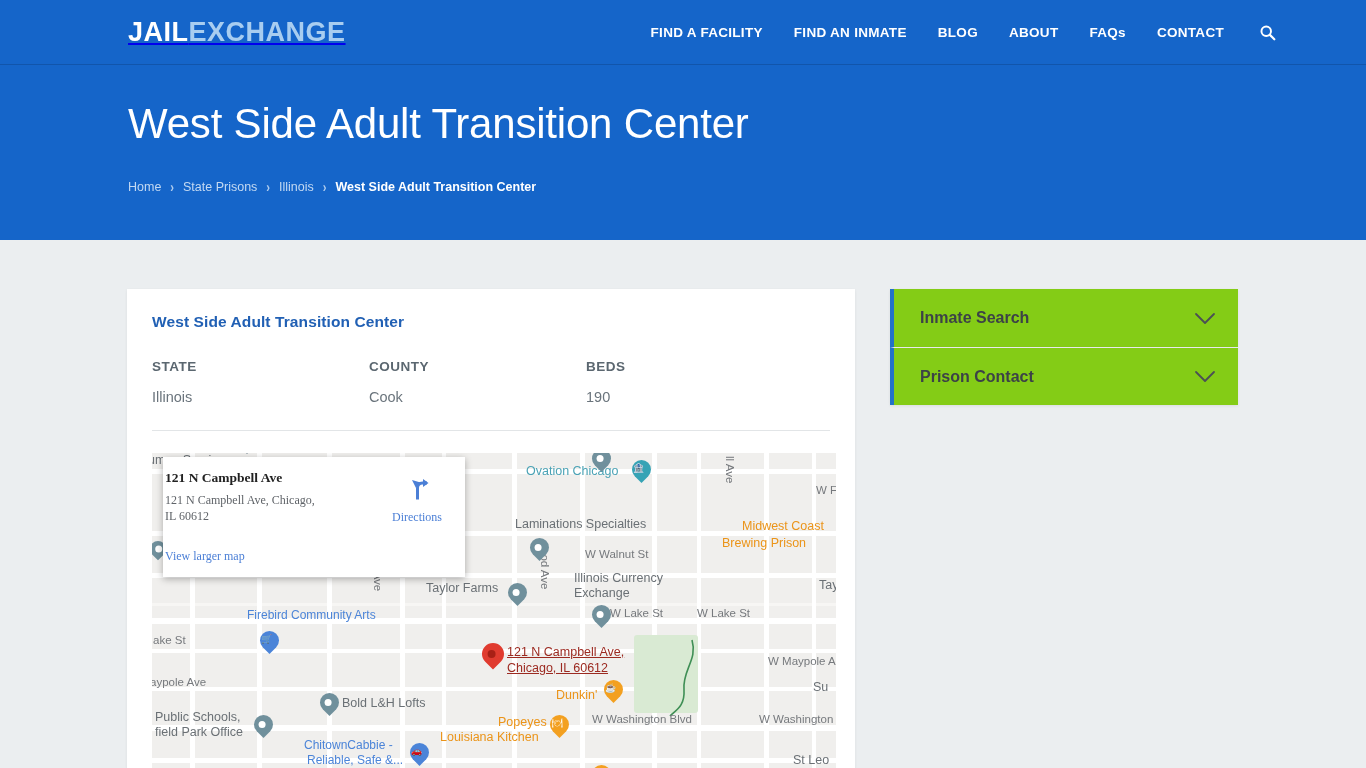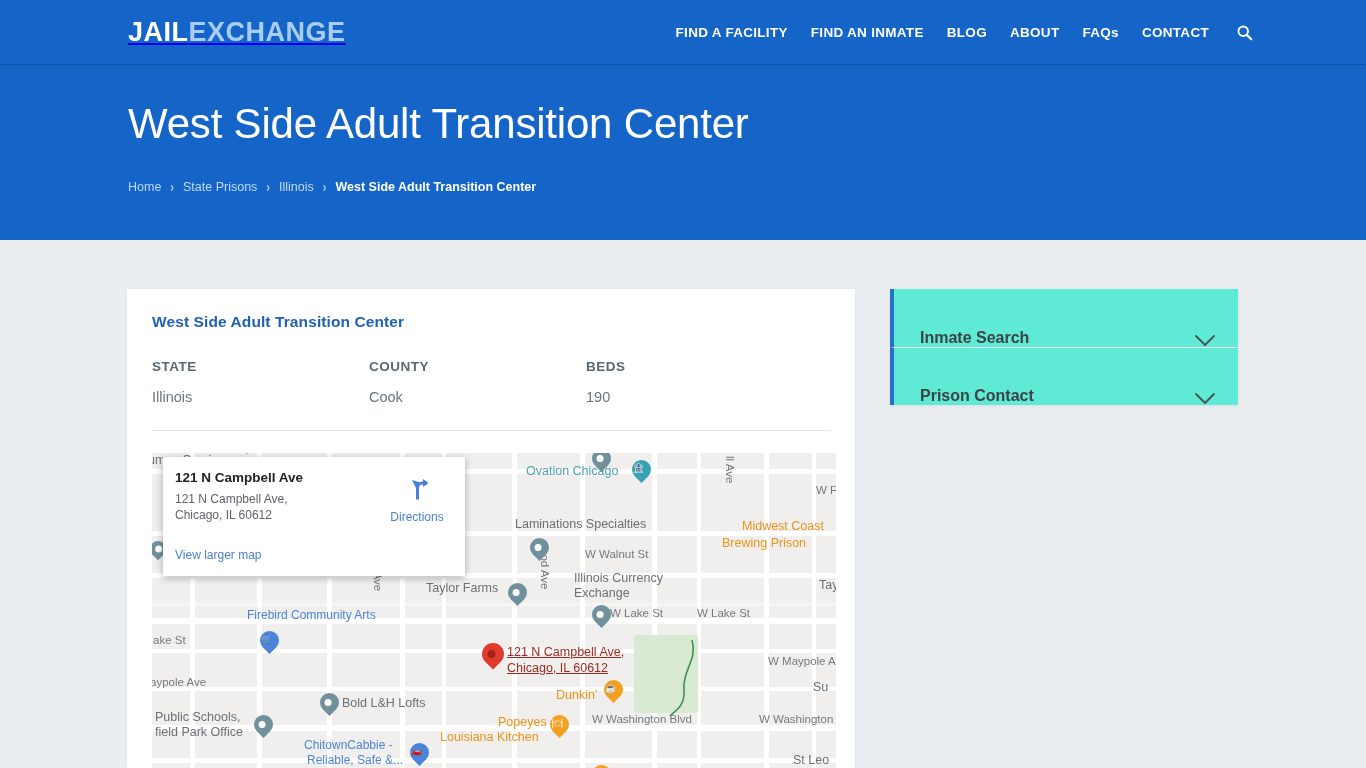--- a/index.html
+++ b/index.html
@@ -27,24 +27,24 @@
     letter-spacing: 0.5px;
     white-space: nowrap;
     line-height: 1;
   }
   .logo .l1 { color: #ffffff; }
   .logo .l2 { color: #a8cdf0; }
 
   .nav-links {
     display: flex;
     align-items: center;
-    gap: 23px;
+    gap: 31px;
     margin-left: auto;
     margin-right: 0;
-    padding-right: 113px;
+    padding-right: 90px;
   }
   .nav-link {
     color: #ffffff;
     font-size: 13.5px;
     font-weight: 700;
     letter-spacing: 0.3px;
     text-decoration: none;
     white-space: nowrap;
     cursor: pointer;
   }
@@ -202,23 +202,24 @@
     font-size: 9px;
     top: 2px; left: 3px;
   }
 
   .infowin {
     position: absolute;
     left: 11px; top: 4px;
     width: 302px;
     background: #ffffff;
     box-shadow: 0 2px 7px rgba(0,0,0,0.3);
-    padding: 13px 14px 13px 12px;
+    padding: 13px 14px 13px 2px;
     z-index: 20;
     display: flex;
+    font-family: Liberation Serif, serif;
   }
   .infowin-left { flex: 1; }
   .iw-title {
     font-size: 13.5px;
     font-weight: 700;
     color: #222;
     margin-bottom: 7px;
   }
   .iw-addr {
     font-size: 12px;
@@ -250,26 +251,26 @@
     left: 82px; top: -12px;
     width: 0; height: 0;
     border-left: 13px solid transparent;
     border-right: 13px solid transparent;
     border-top: 13px solid #7b8c96;
   }
 
   
   .sidebar { width: 348px; }
   .acc {
-    background: #5eead4;
+    background: #84cc16;
     border-left: 4px solid #2472c8;
     box-shadow: 0 1px 3px rgba(0,0,0,0.07);
     height: 58px;
     display: flex;
-    align-items: flex-end;
+    align-items: center;
     padding: 0 22px 0 26px;
     cursor: pointer;
   }
   .acc + .acc { border-top: 1px solid #e8eaec; }
   .acc-title {
     font-size: 16px;
     font-weight: 700;
     color: #3c4247;
     flex: 1;
   }

